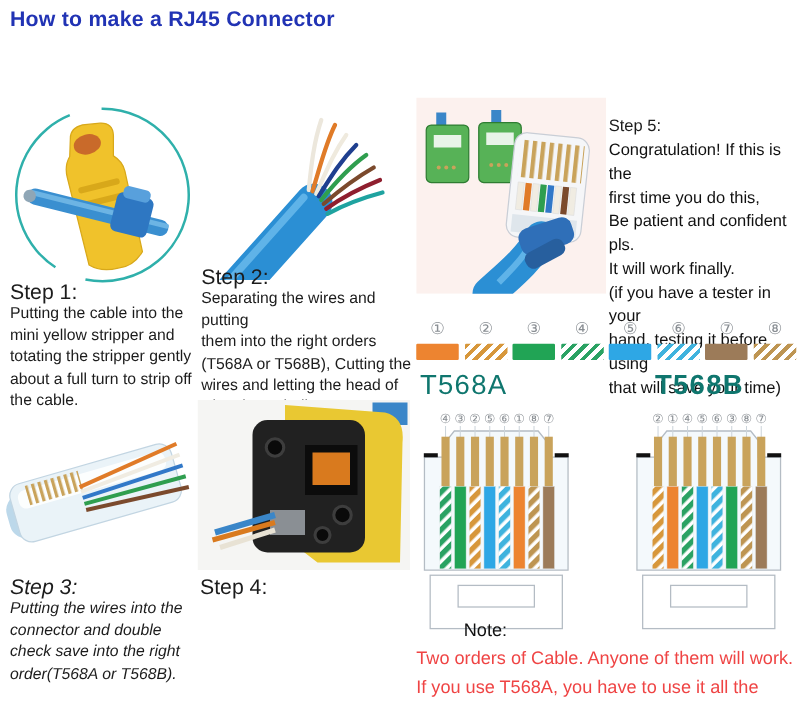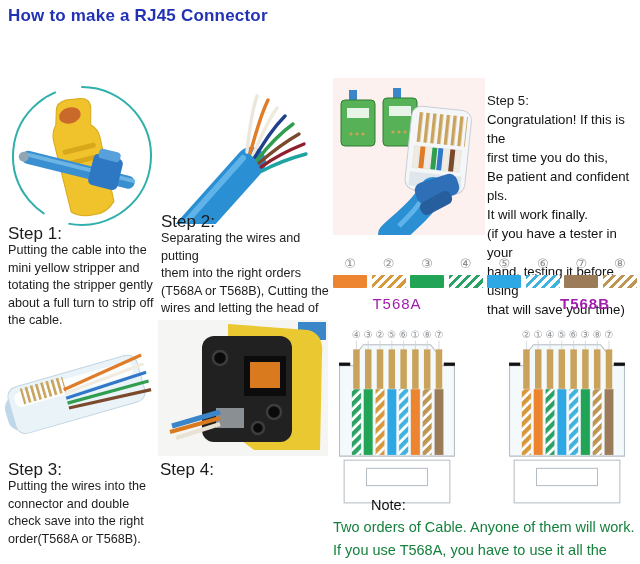--- a/index.html
+++ b/index.html
@@ -3,27 +3,27 @@
 <meta charset="utf-8">
 <style>
   html,body{margin:0;padding:0;}
   body{width:640px;height:564px;background:#fff;font-family:"Liberation Sans",sans-serif;position:relative;overflow:hidden;}
   .abs{position:absolute;}
   .title{left:8px;top:6px;font-size:17px;font-weight:bold;color:var(--title-blue,#2133b4);letter-spacing:.2px;}
   .step-text{font-size:12.6px;line-height:17.4px;color:#1c1c1c;}
   .step-label{font-size:17px;line-height:17.4px;color:#1c1c1c;}
   .step-body{white-space:pre-line;}
   .step5{font-size:13.2px;line-height:19px;width:152px;color:#111;}
-  .head568{width:122px;text-align:center;font-size:15px;color:#a21caf;letter-spacing:1px;}
+  .head568{width:122px;text-align:left;font-size:22px;color:#0f766e;letter-spacing:1px;}
   #legend{left:332px;top:256px;width:306px;display:flex;justify-content:space-between;}
   .leg-col{width:36px;display:flex;flex-direction:column;align-items:center;}
   .leg-num{font-size:13px;color:#8a8f94;font-family:"DejaVu Sans",sans-serif;line-height:15px;}
   .leg-swatch{width:34px;height:13px;margin-top:4px;border-radius:1px;}
   .note-label{font-size:14.5px;color:#111;line-height:22px;margin-left:38px;}
-  .note-line{font-size:14.5px;color:#15803d;line-height:23px;}
+  .note-line{font-size:14.5px;color:#ef4444;line-height:23px;}
   svg{display:block;}
 </style>
 </head>
 <body>
 
 <div class="abs title">How to make a RJ45 Connector</div>
 
 <svg class="abs" style="left:6px;top:76px;" width="152" height="152" viewBox="0 0 152 152">
   <circle cx="76" cy="80" r="69" fill="none" stroke="#2fb0ab" stroke-width="2" stroke-dasharray="170 26 150 26" transform="rotate(-40 76 80)"></circle>
   <g transform="rotate(-14 75 80)">
@@ -151,21 +151,21 @@
   <circle cx="116" cy="92" r="7" fill="#0a0a0a" stroke="#3d3d3d" stroke-width="2.5"></circle>
   <circle cx="100" cy="108" r="6" fill="#0a0a0a" stroke="#3d3d3d" stroke-width="2.5"></circle>
   <rect x="86" y="36" width="42" height="40" fill="#0c0c0c"></rect>
   <rect x="92" y="42" width="30" height="26" fill="#d97a1e"></rect>
   <rect x="58" y="88" width="28" height="20" fill="#8a8f94"></rect>
   <path d="M14,106 L62,92" stroke="#3a86c8" stroke-width="5"></path>
   <path d="M12,112 L62,98" stroke="#d97a1e" stroke-width="4"></path>
   <path d="M18,118 L62,104" stroke="#e8e2d4" stroke-width="4"></path>
 </svg>
 
-<div class="abs step-text" style="left:8px;top:461px;width:160px;">
+<div class="abs step-text" style="left:8px;top:461px;width:160px;font-style:italic;">
   <div class="step-label">Step 3:</div>
   <div class="step-body">Putting the wires into the
 connector and double
 check save into the right
 order(T568A or T568B).</div>
 </div>
 <div class="abs step-text" style="left:160px;top:461px;width:168px;">
   <div class="step-label">Step 4:</div>
 </div>
 

